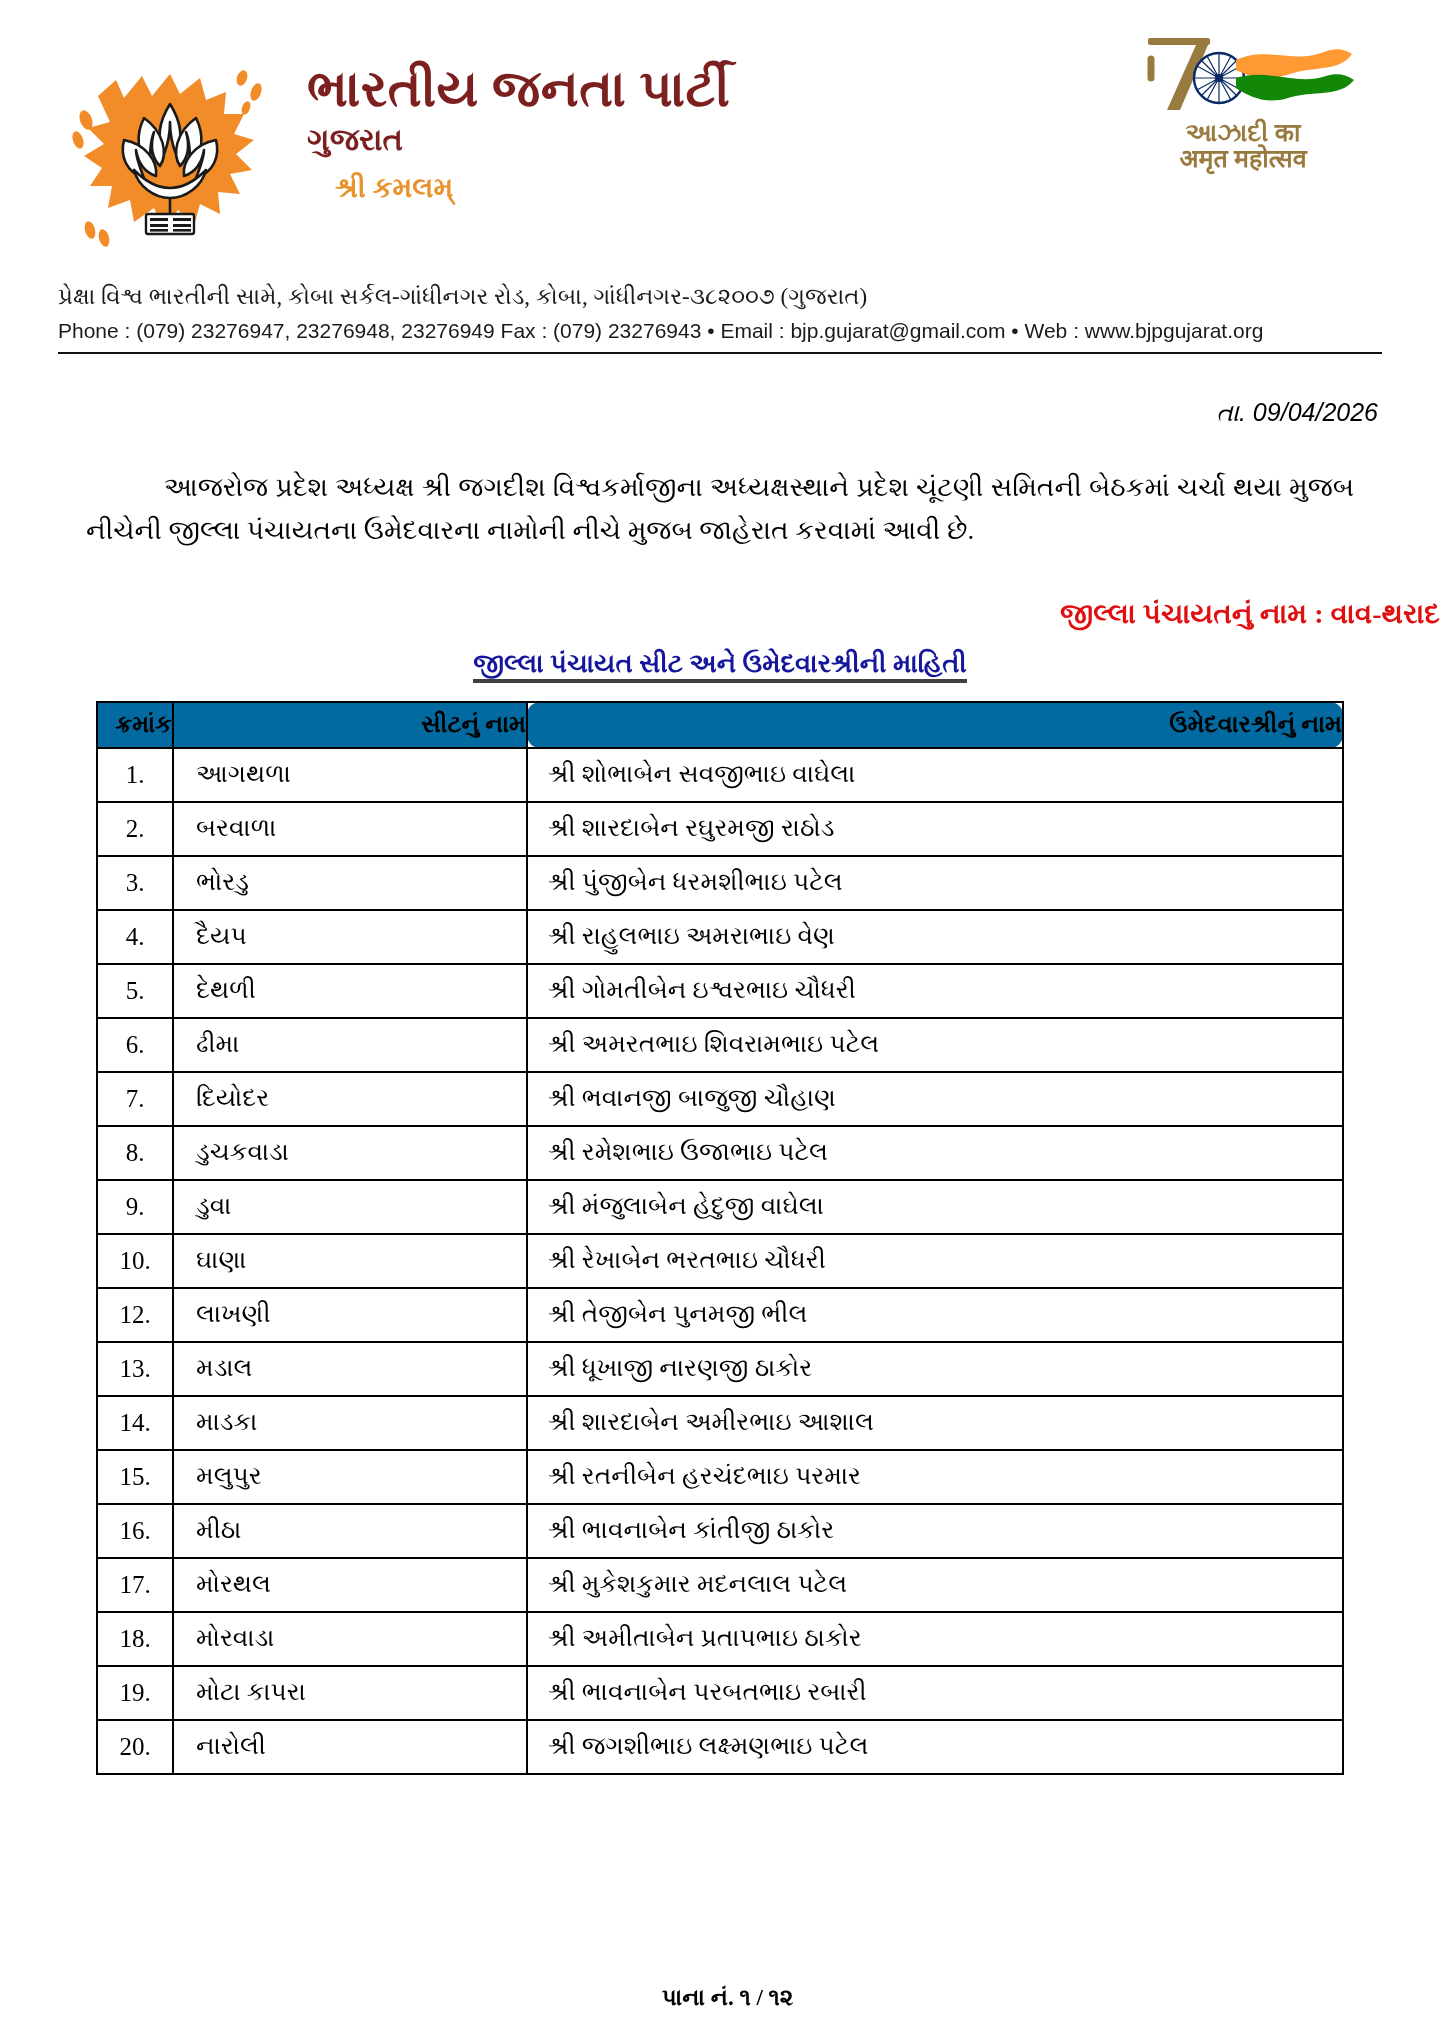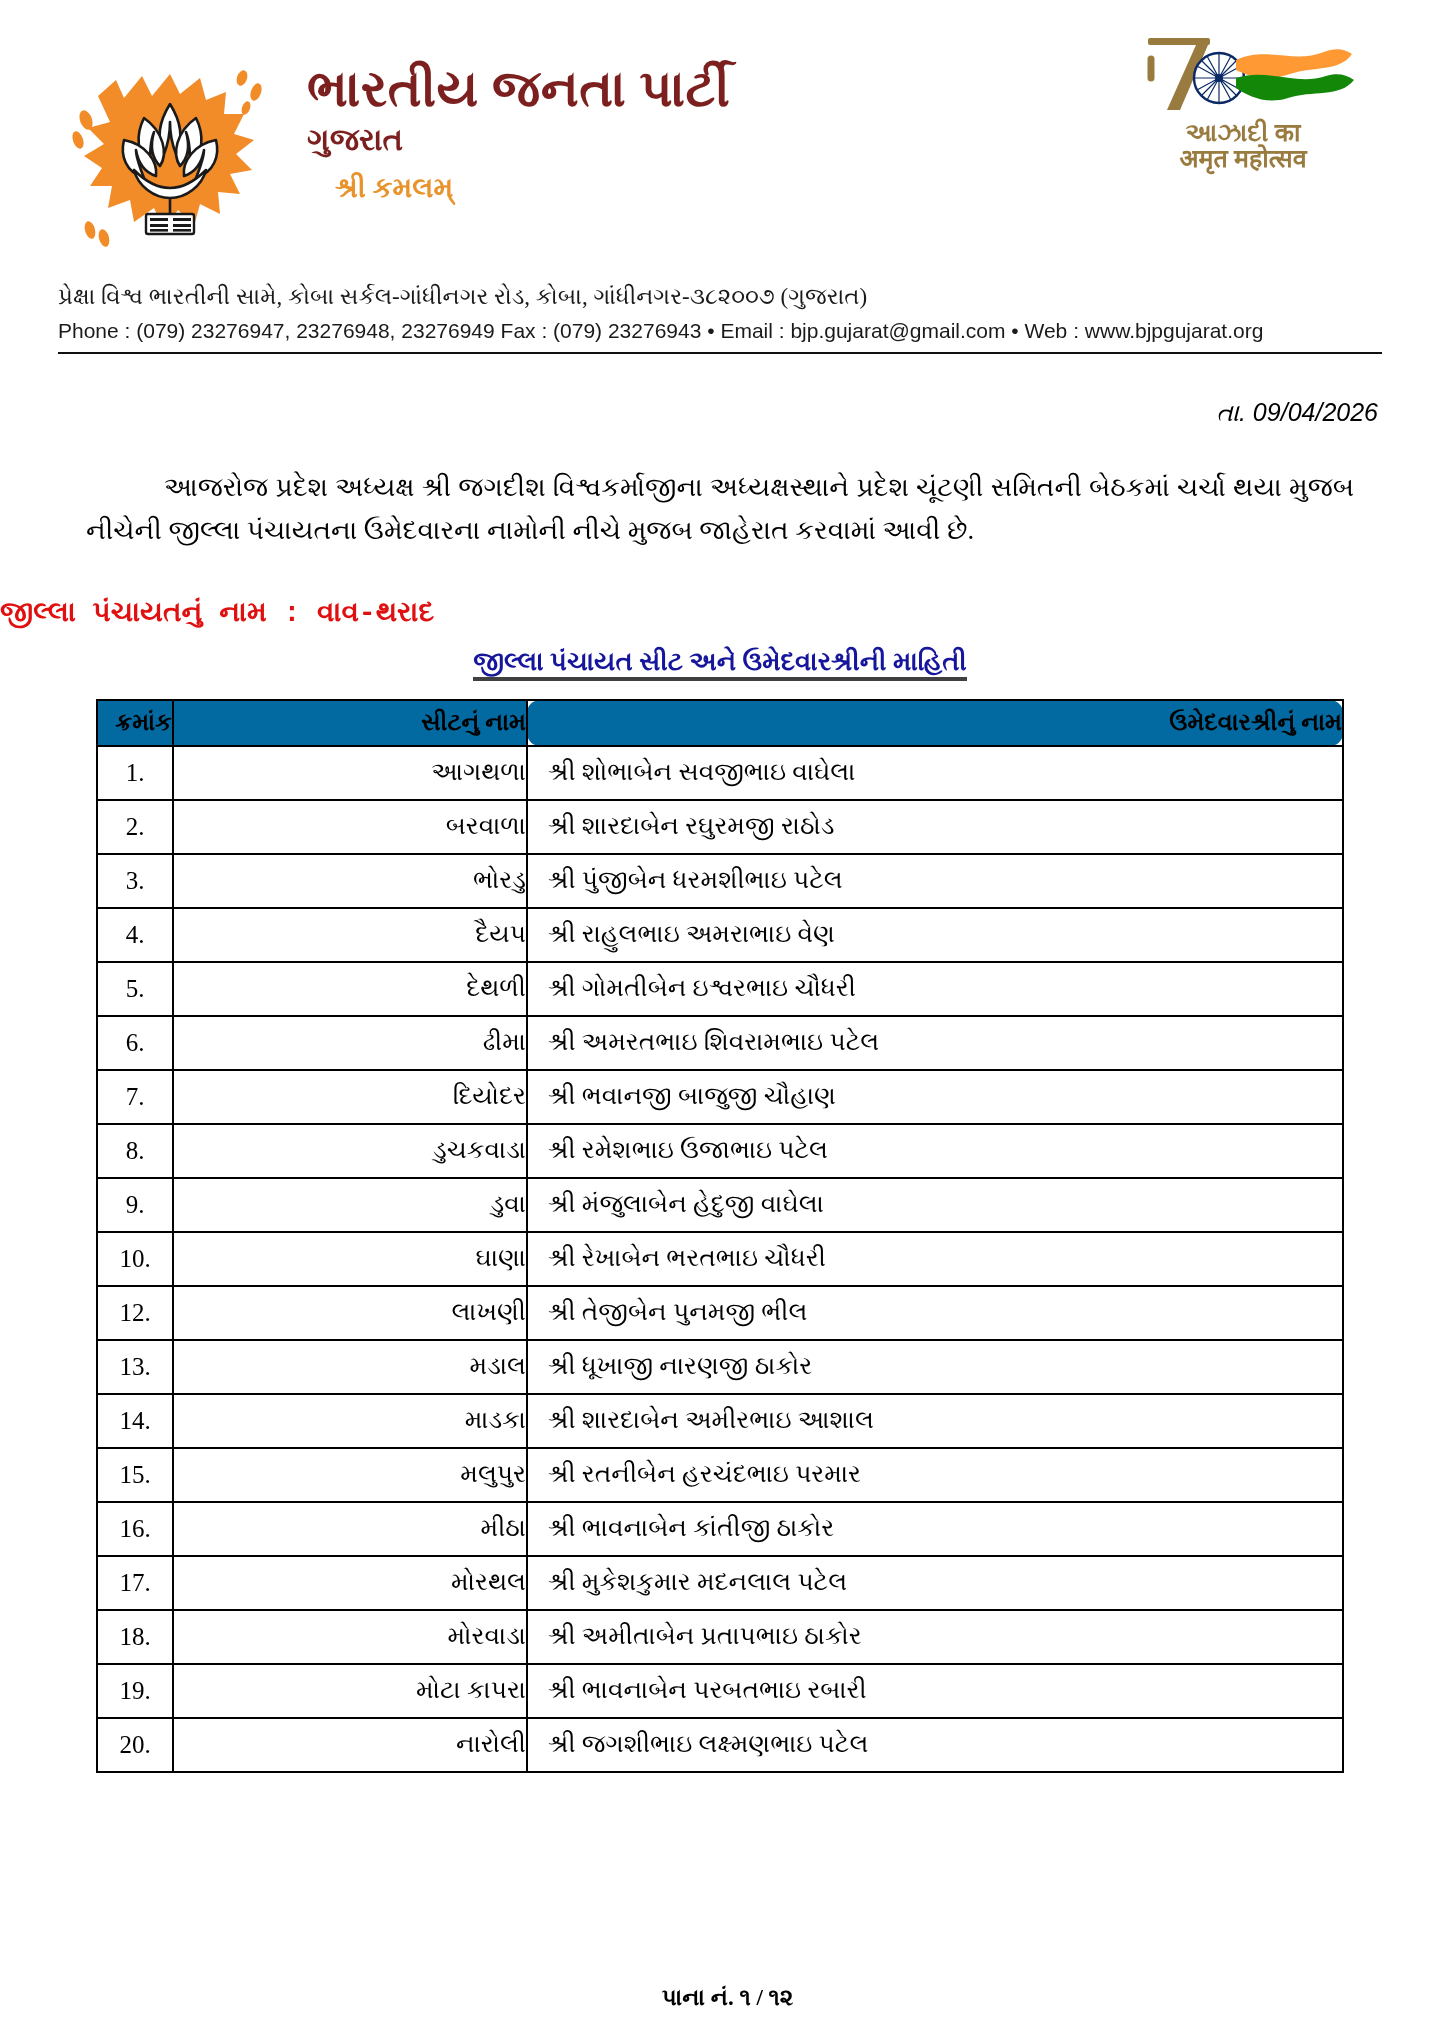--- a/index.html
+++ b/index.html
@@ -142,23 +142,23 @@
     margin: 38px 86px 0 86px;
     font-family: "Liberation Serif", serif;
     font-size: 26.5px;
     line-height: 1.62;
     text-align: justify;
     text-indent: 78px;
     color: #000;
   }
 
   .title-red {
-    text-align: left;
+    text-align: right;
     color: #E01010;
-    font-family: Liberation Mono, monospace;
+    font-family: Liberation Serif, serif;
     font-weight: bold;
     font-size: 28px;
     margin-top: 46px;
   }
   .title-blue {
     text-align: center;
     color: #16169C;
     font-family: "Liberation Serif", serif;
     font-weight: bold;
     font-size: 26px;
@@ -183,21 +183,21 @@
   table.candidates thead th {
     background: #0369a1;
     font-size: 24px;
     font-weight: bold;
     height: 44px;
     text-align: right;
     color: #000;
   }
   table.candidates tbody td { height: 52px; font-size: 25px; color: #000; }
   .col-sr  { width: 74px;  text-align: center; }
-  .col-seat{ width: 330px; text-align: right; padding-left: 22px !important; }
+  .col-seat{ width: 330px; text-align: left; padding-left: 22px !important; }
   .col-cand{ text-align: left; padding-left: 20px !important; border-radius: 13px; }
   tbody .col-sr { font-size: 23px; }
 
   
   .footer {
     position: absolute;
     left: 15px;
     right: 0;
     bottom: 26px;
     text-align: center;

